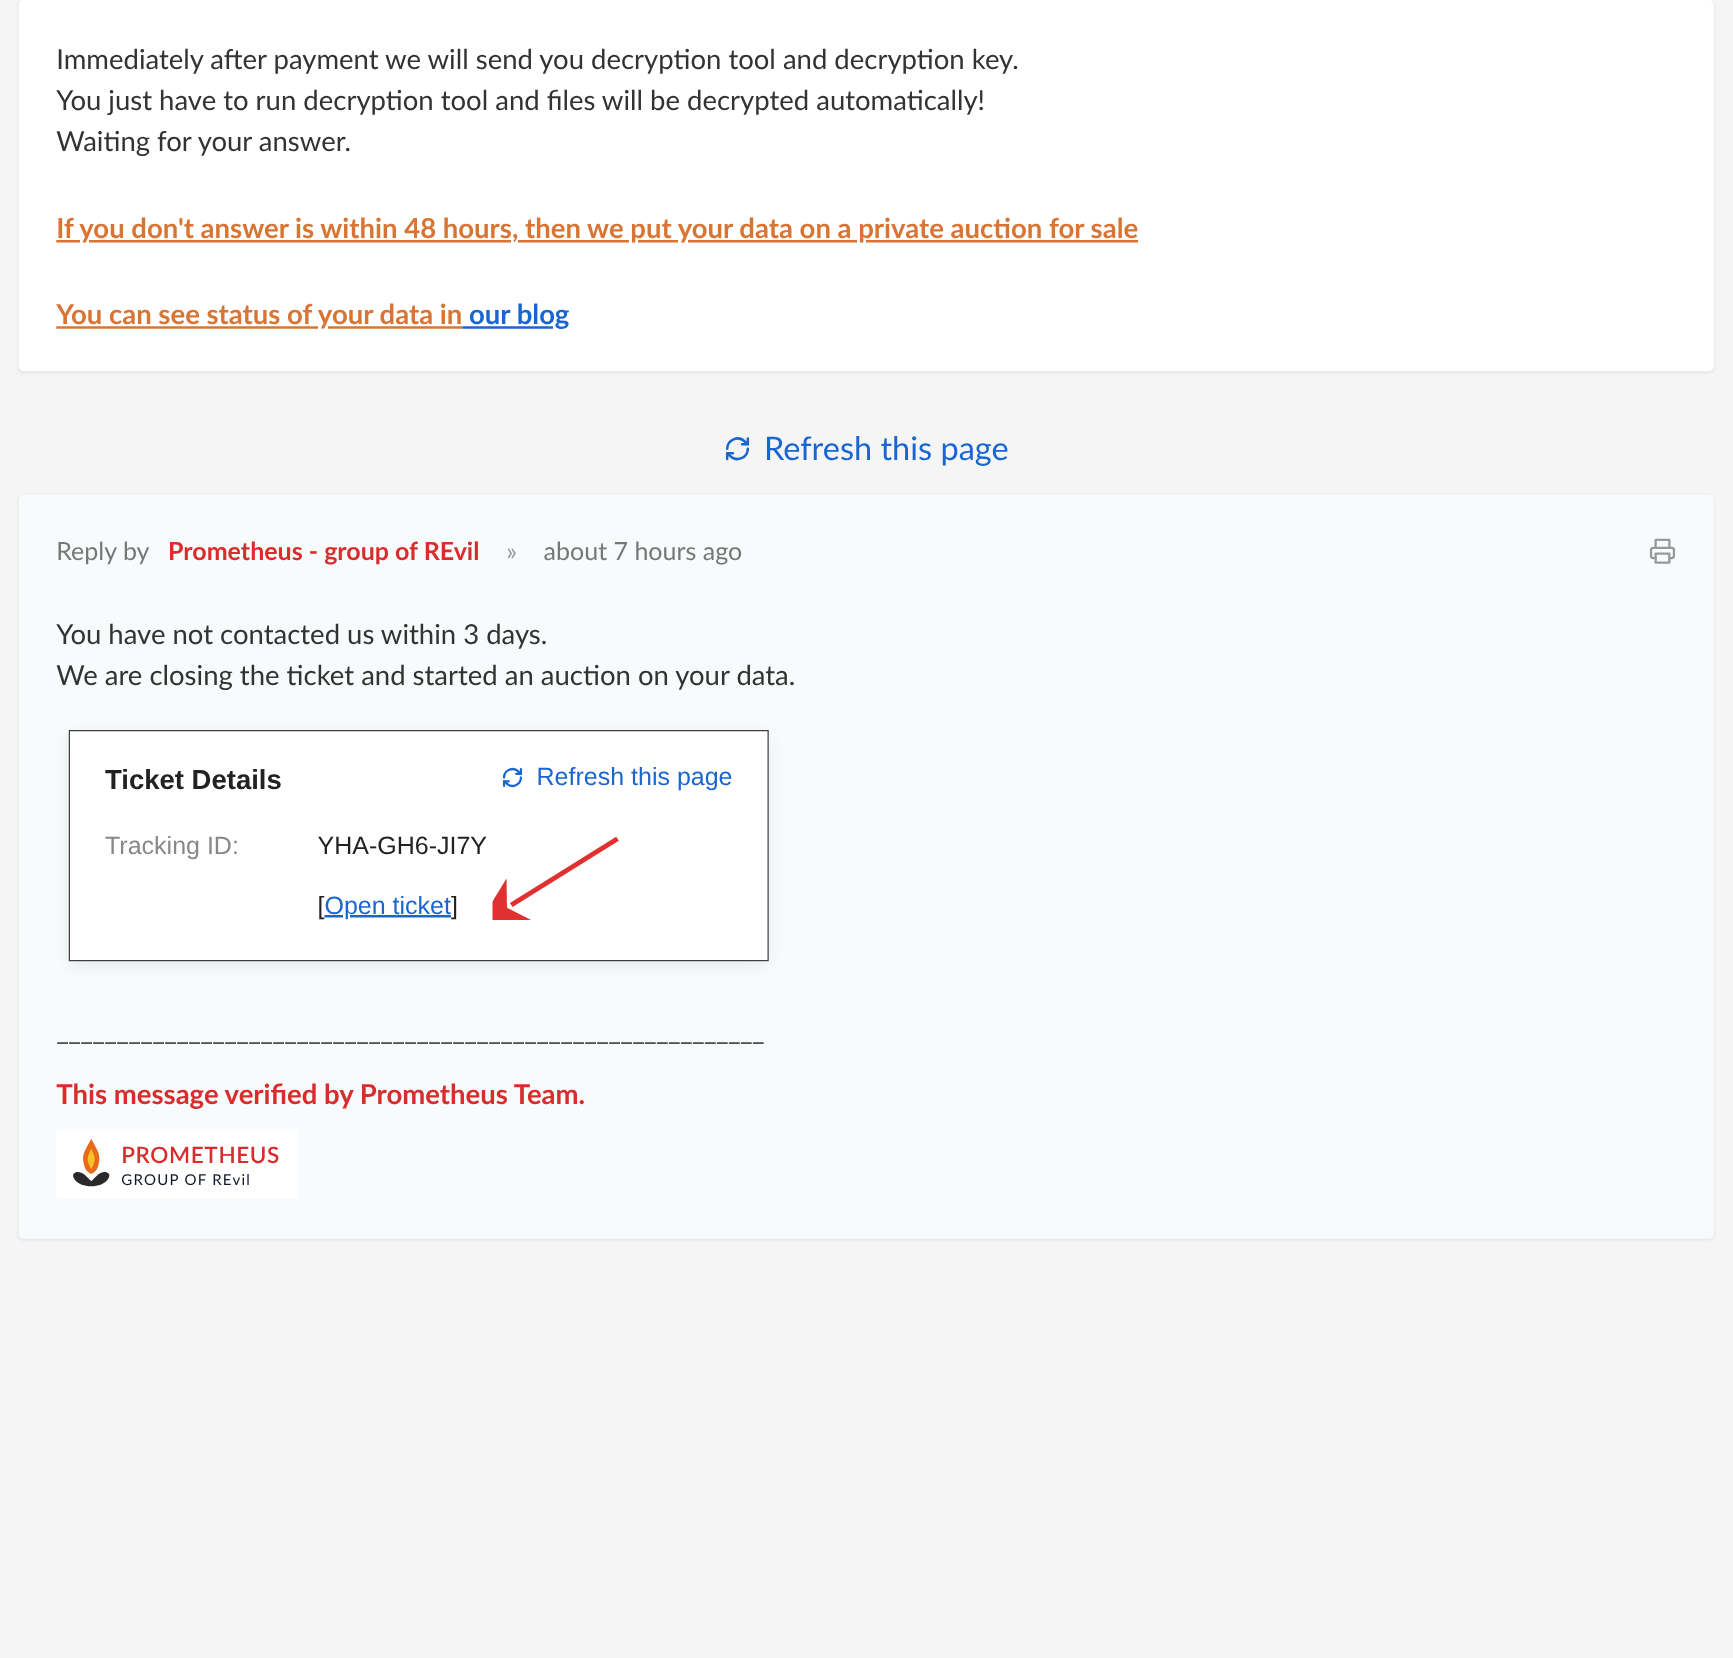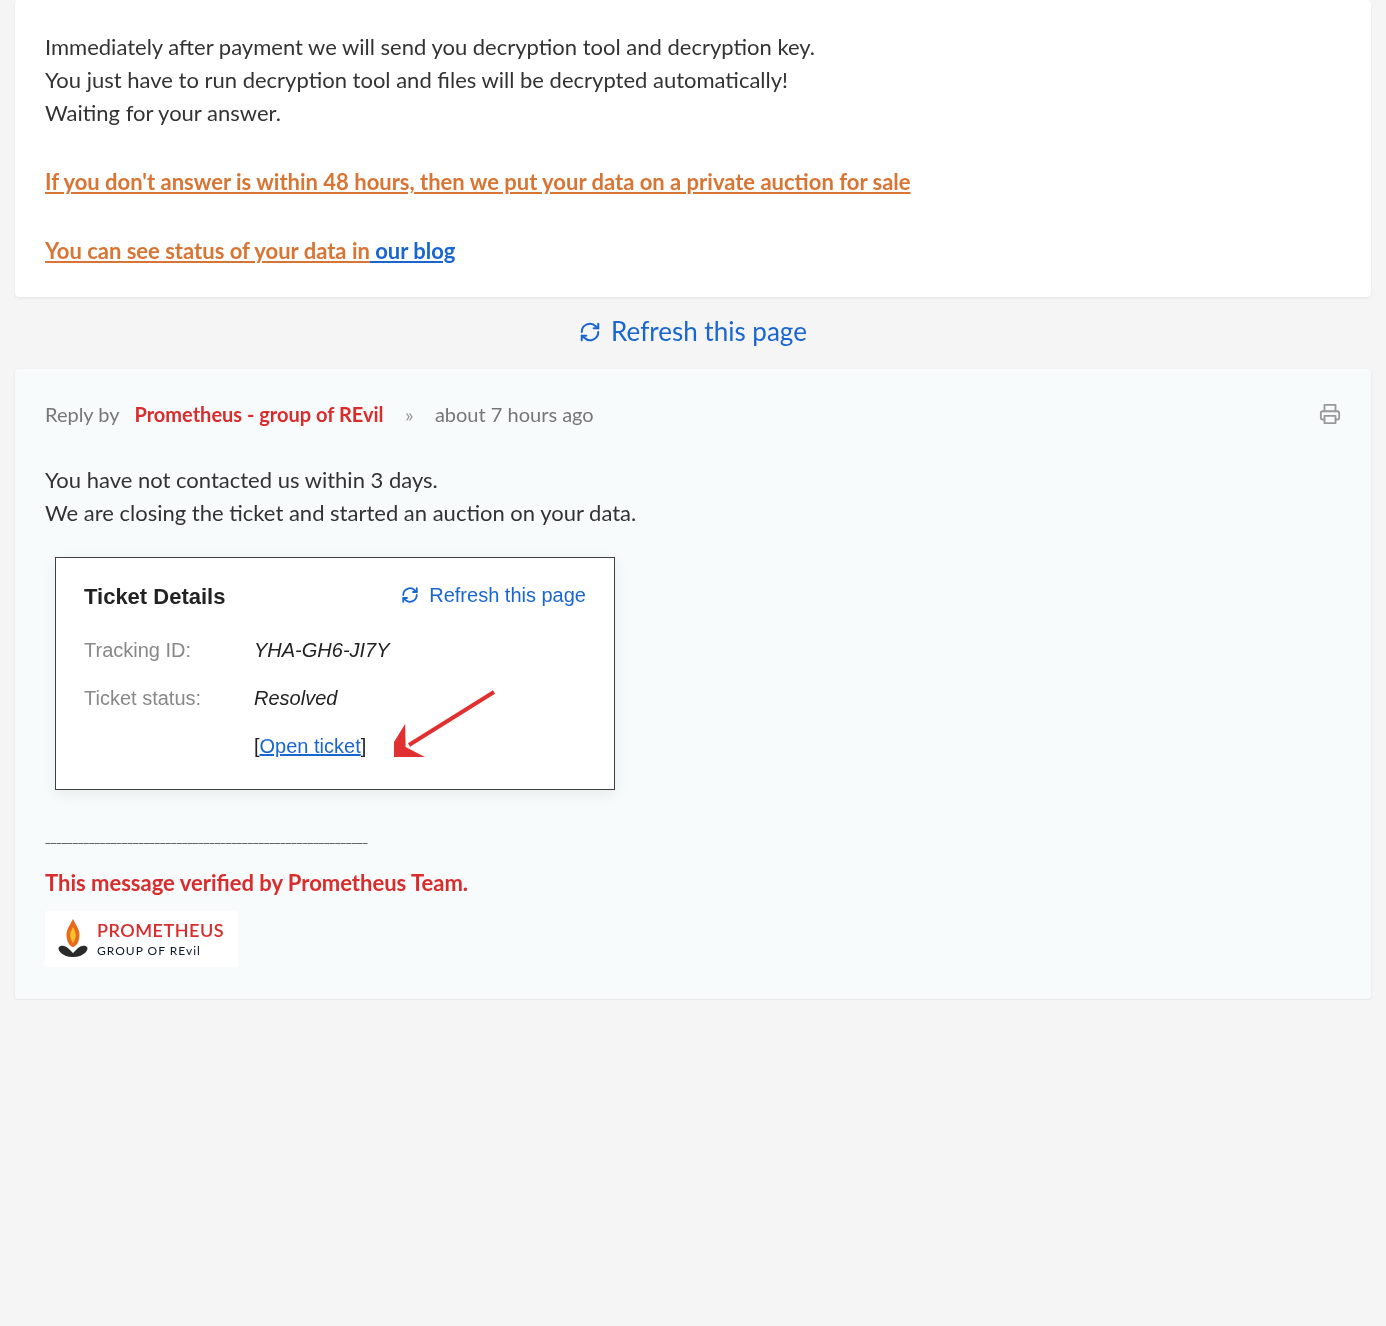--- a/index.html
+++ b/index.html
@@ -9,21 +9,21 @@
     padding: 0 15px;
     color: #333;
     font-size: 22px;
     line-height: 1.5;
   }
   .card {
     background: #fff;
     border-radius: 4px;
     box-shadow: 0 1px 3px rgba(0,0,0,0.08);
     padding: 30px;
-    margin-bottom: 1px;
+    margin-bottom: 28px;
   }
   .card.light {
     background: #f7fbfc;
   }
   .msg-text p { margin-bottom: 0; }
   .warn-link {
     color: #d97534;
     font-weight: 700;
     text-decoration: underline;
   }
@@ -75,28 +75,28 @@
     align-items: center;
     margin-bottom: 22px;
   }
   .ticket-head h3 { font-size: 22px; color: #222; font-weight: 700; }
   .ticket-row {
     display: flex;
     margin-bottom: 18px;
     font-size: 20px;
   }
   .ticket-row .label { width: 170px; color: #888; }
-  .ticket-row .value { color: #222; font-family: 'Segoe UI', Arial, sans-serif; font-style: italic; }
+  .ticket-row .value { color: #222; font-family: 'Segoe UI', Arial, sans-serif; }
   .open-ticket { color: #222; font-size: 20px; margin-left: 170px; position: relative; }
   .open-ticket .ot-link { color: #1a66d1; }
   .arrow-svg { position: absolute; left: 140px; top: -44px; pointer-events: none; }
   .divider-text {
     margin-top: 38px;
     color: #444;
-    font-size: 13px;
+    font-size: 22px;
     letter-spacing: -0.5px;
   }
   .verified-text {
     color: #d92c2c;
     font-weight: 700;
     font-size: 22px;
     margin-top: 18px;
   }
   .logo-box {
     background: #fff;
@@ -183,24 +183,20 @@
             </svg>
           </span>
           <span>Refresh this page</span>
         </a>
       </div>
     </div>
     <div class="ticket-row">
       <div class="label">Tracking ID:</div>
       <div class="value">YHA-GH6-JI7Y</div>
     </div>
-    <div class="ticket-row">
-      <div class="label">Ticket status:</div>
-      <div class="value">Resolved</div>
-    </div>
     <div class="open-ticket">
       <span>[</span><a href="#" class="ot-link">Open ticket</a><span>]</span>
       <svg class="arrow-svg" width="110" height="70" viewBox="0 0 110 70">
         <defs>
           <marker id="ah" markerWidth="10" markerHeight="10" refX="2" refY="5" orient="auto">
             <path d="M0,0 L10,5 L0,10 L3,5 Z" fill="#e03030"></path>
           </marker>
         </defs>
         <line x1="100" y1="5" x2="15" y2="58" stroke="#e03030" stroke-width="4" marker-end="url(#ah)"></line>
       </svg>

